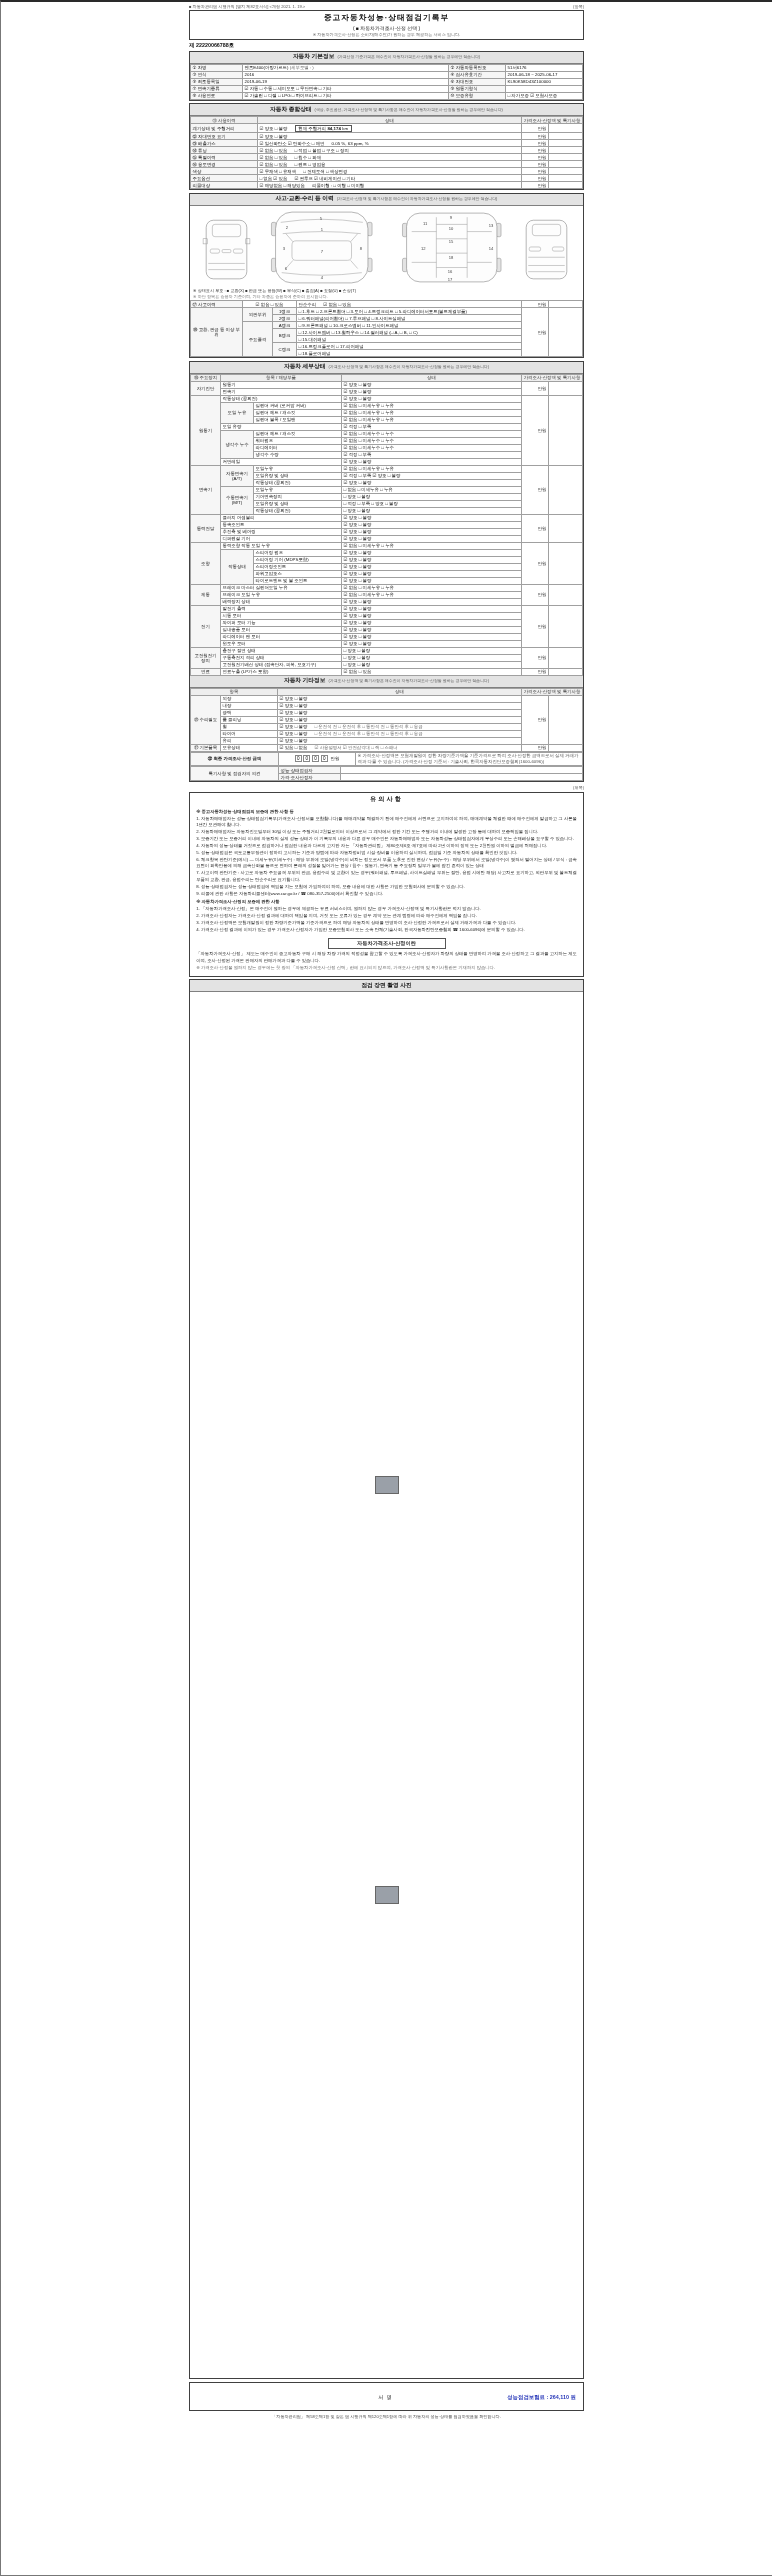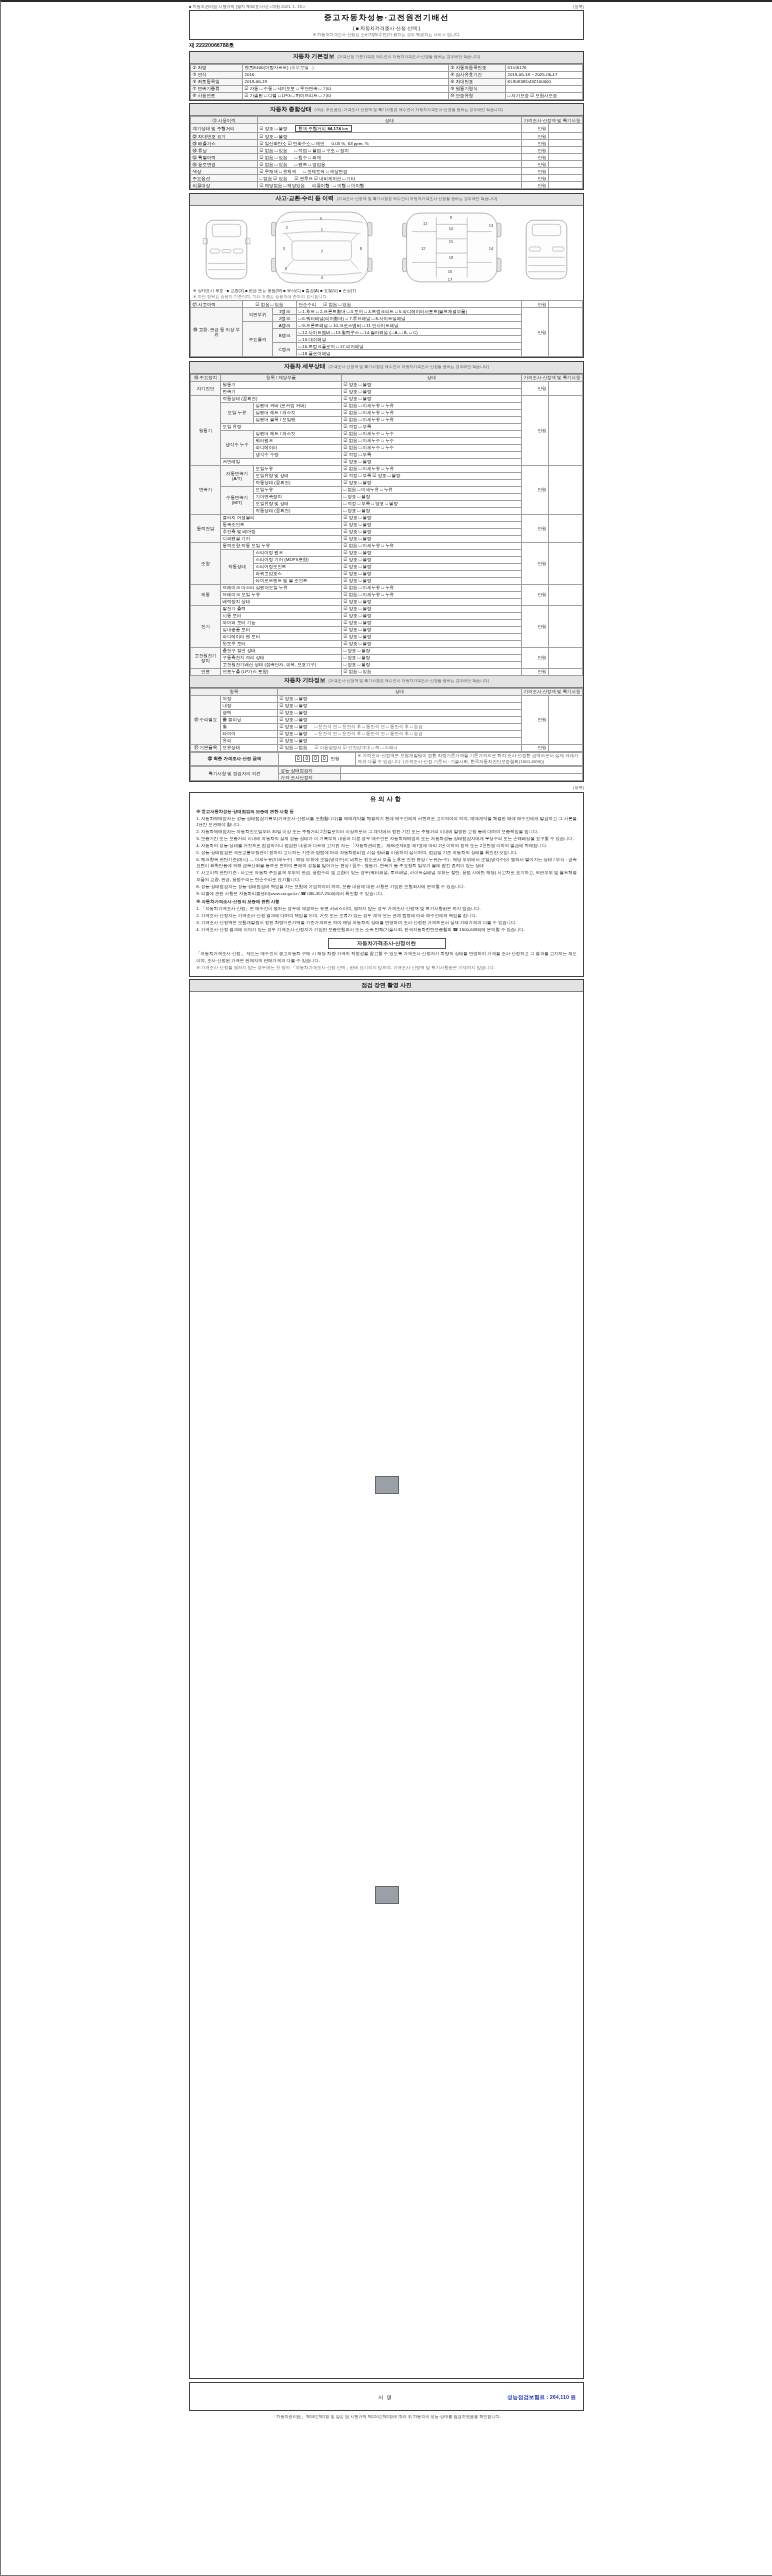--- a/index.html
+++ b/index.html
@@ -59,21 +59,21 @@
 
 <div class="page">
  <div class="doc">
 
   <div class="topline">
    <span>■ 자동차관리법 시행규칙 [별지 제82호서식] &lt;개정 2021. 1. 19.&gt;</span>
    <span>(앞쪽)</span>
   </div>
 
   <div class="box titlebox">
-   <div class="title">중고자동차성능·고전원전기배선</div>
+   <div class="title">중고자동차성능·상태점검기록부</div>
    <div class="opt">( ■ 자동차가격조사·산정 선택 )</div>
    <div class="optnote">※ 자동차가격조사·산정은 소비자(매수인)가 원하는 경우 제공하는 서비스 입니다.</div>
   </div>
   <div class="docno">제 22220066788호</div>
 
   <div class="box">
    <div class="secbar">
     <span>자동차 기본정보</span>
     <span class="note">(가격산정 기준가격은 매수인이 자동차가격조사·산정을 원하는 경우에만 적습니다)</span>
    </div>

